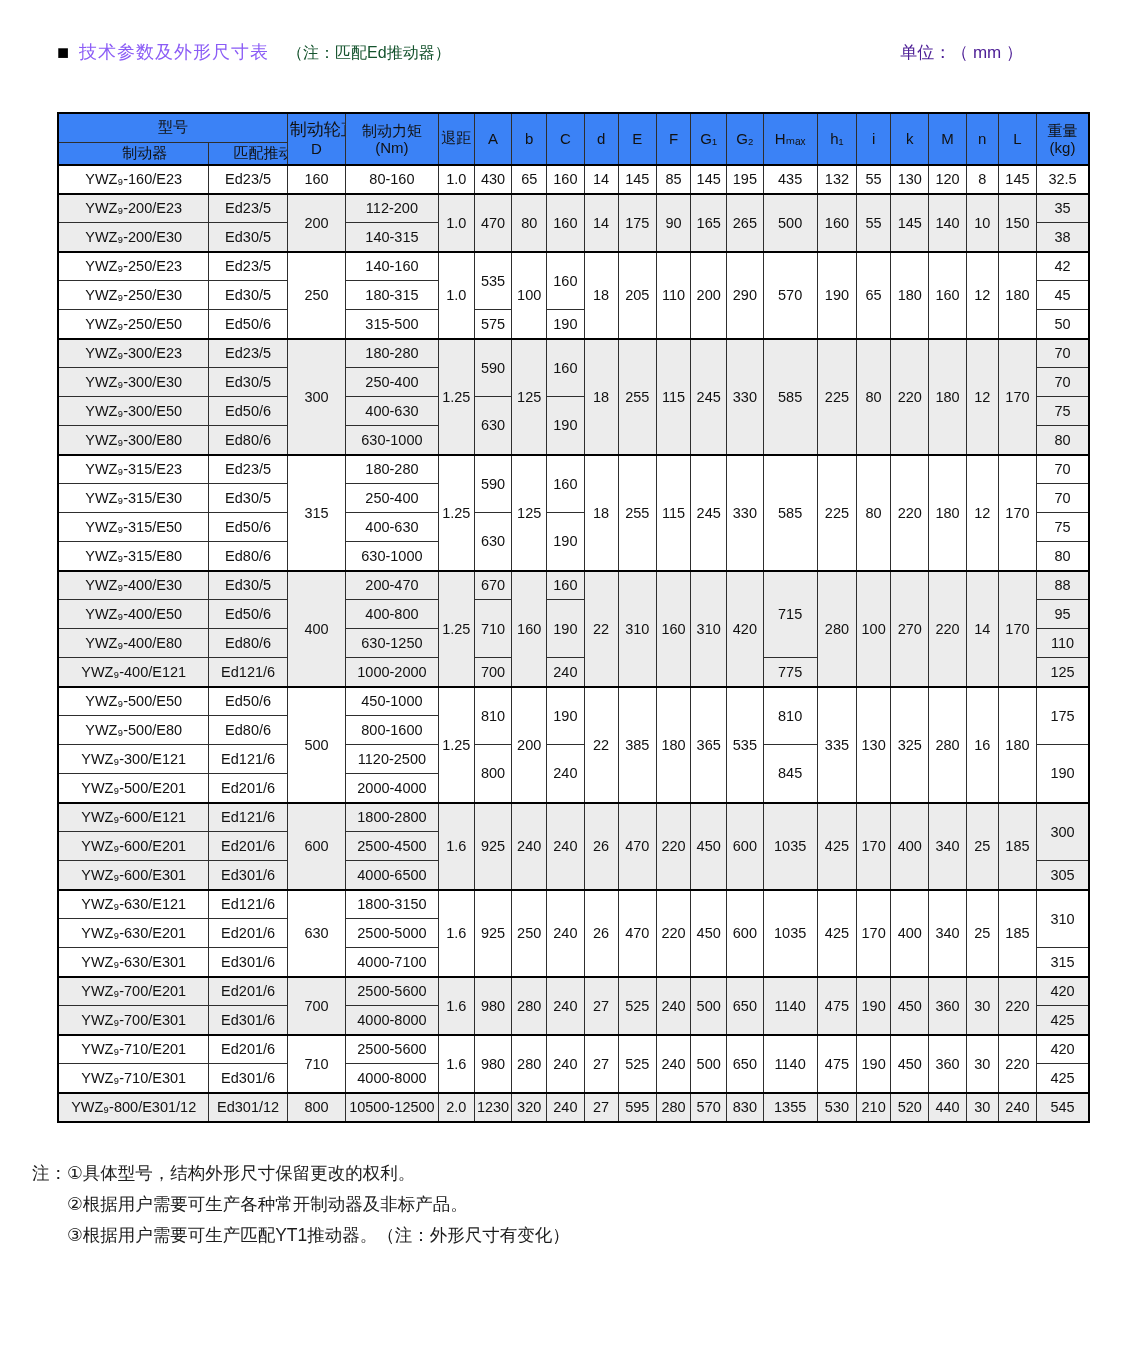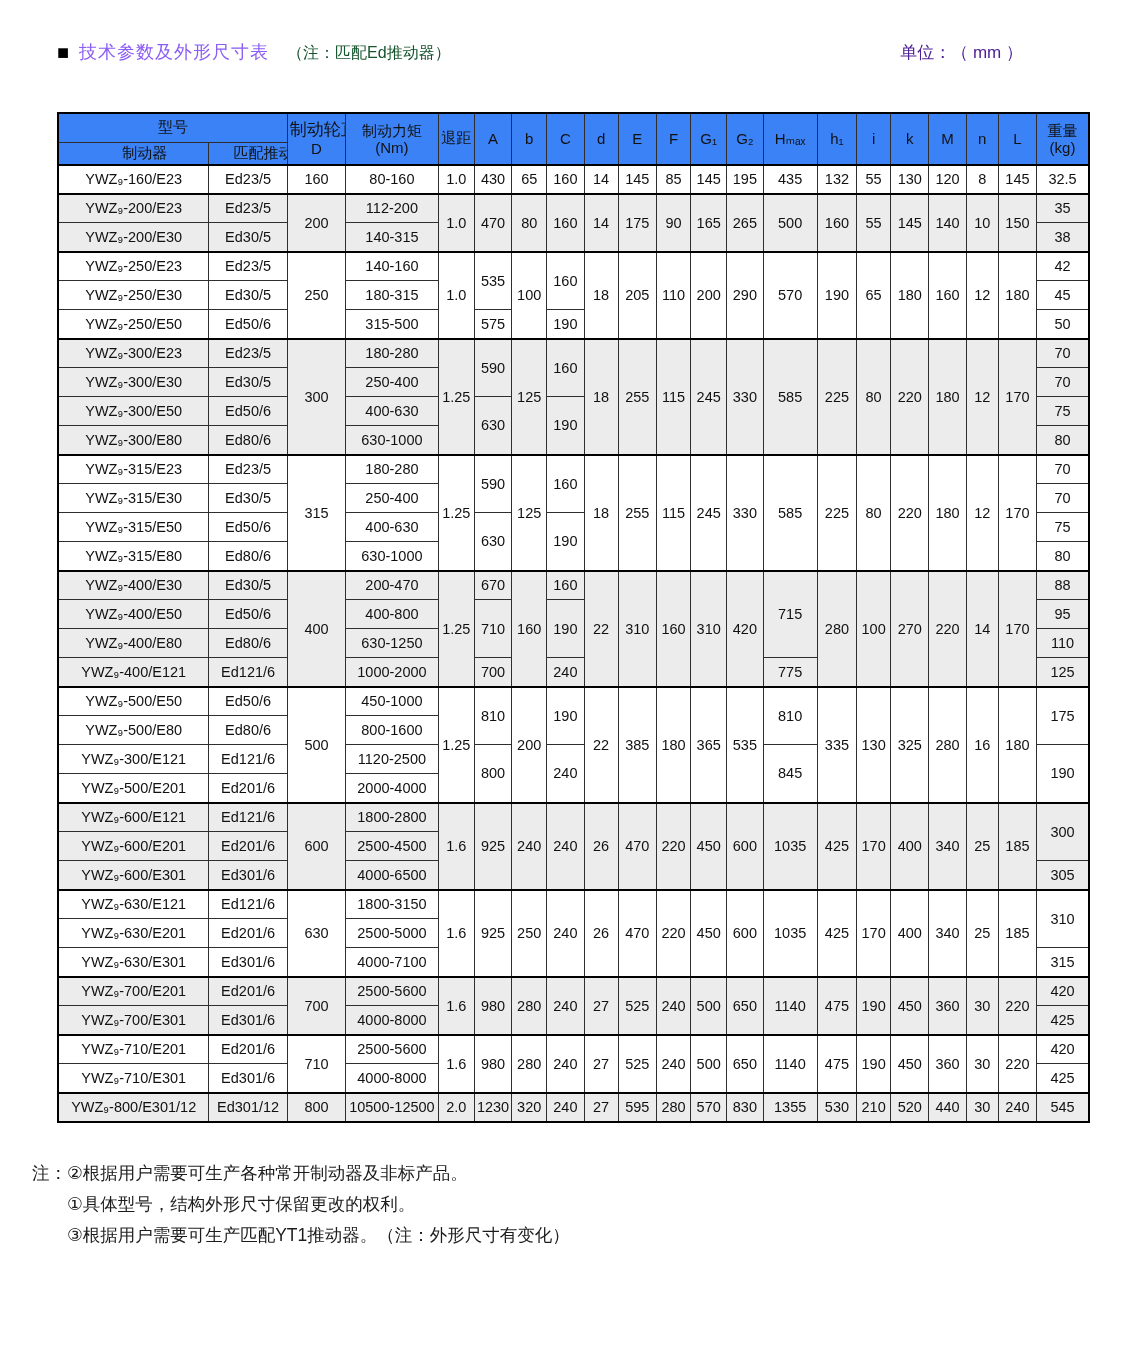--- a/index.html
+++ b/index.html
@@ -553,17 +553,17 @@
         <td>30</td>
         <td>240</td>
         <td>545</td>
       </tr>
     </tbody>
 </table>
 
 <div class="notes">
   <span class="notes-label">注：</span>
   <ul class="notes-list" id="notes-list">
+      <li>①具体型号，结构外形尺寸保留更改的权利。</li>
       <li>②根据用户需要可生产各种常开制动器及非标产品。</li>
-      <li>①具体型号，结构外形尺寸保留更改的权利。</li>
       <li>③根据用户需要可生产匹配YT1推动器。（注：外形尺寸有变化）</li>
     </ul>
 </div>
 
 </body></html>

